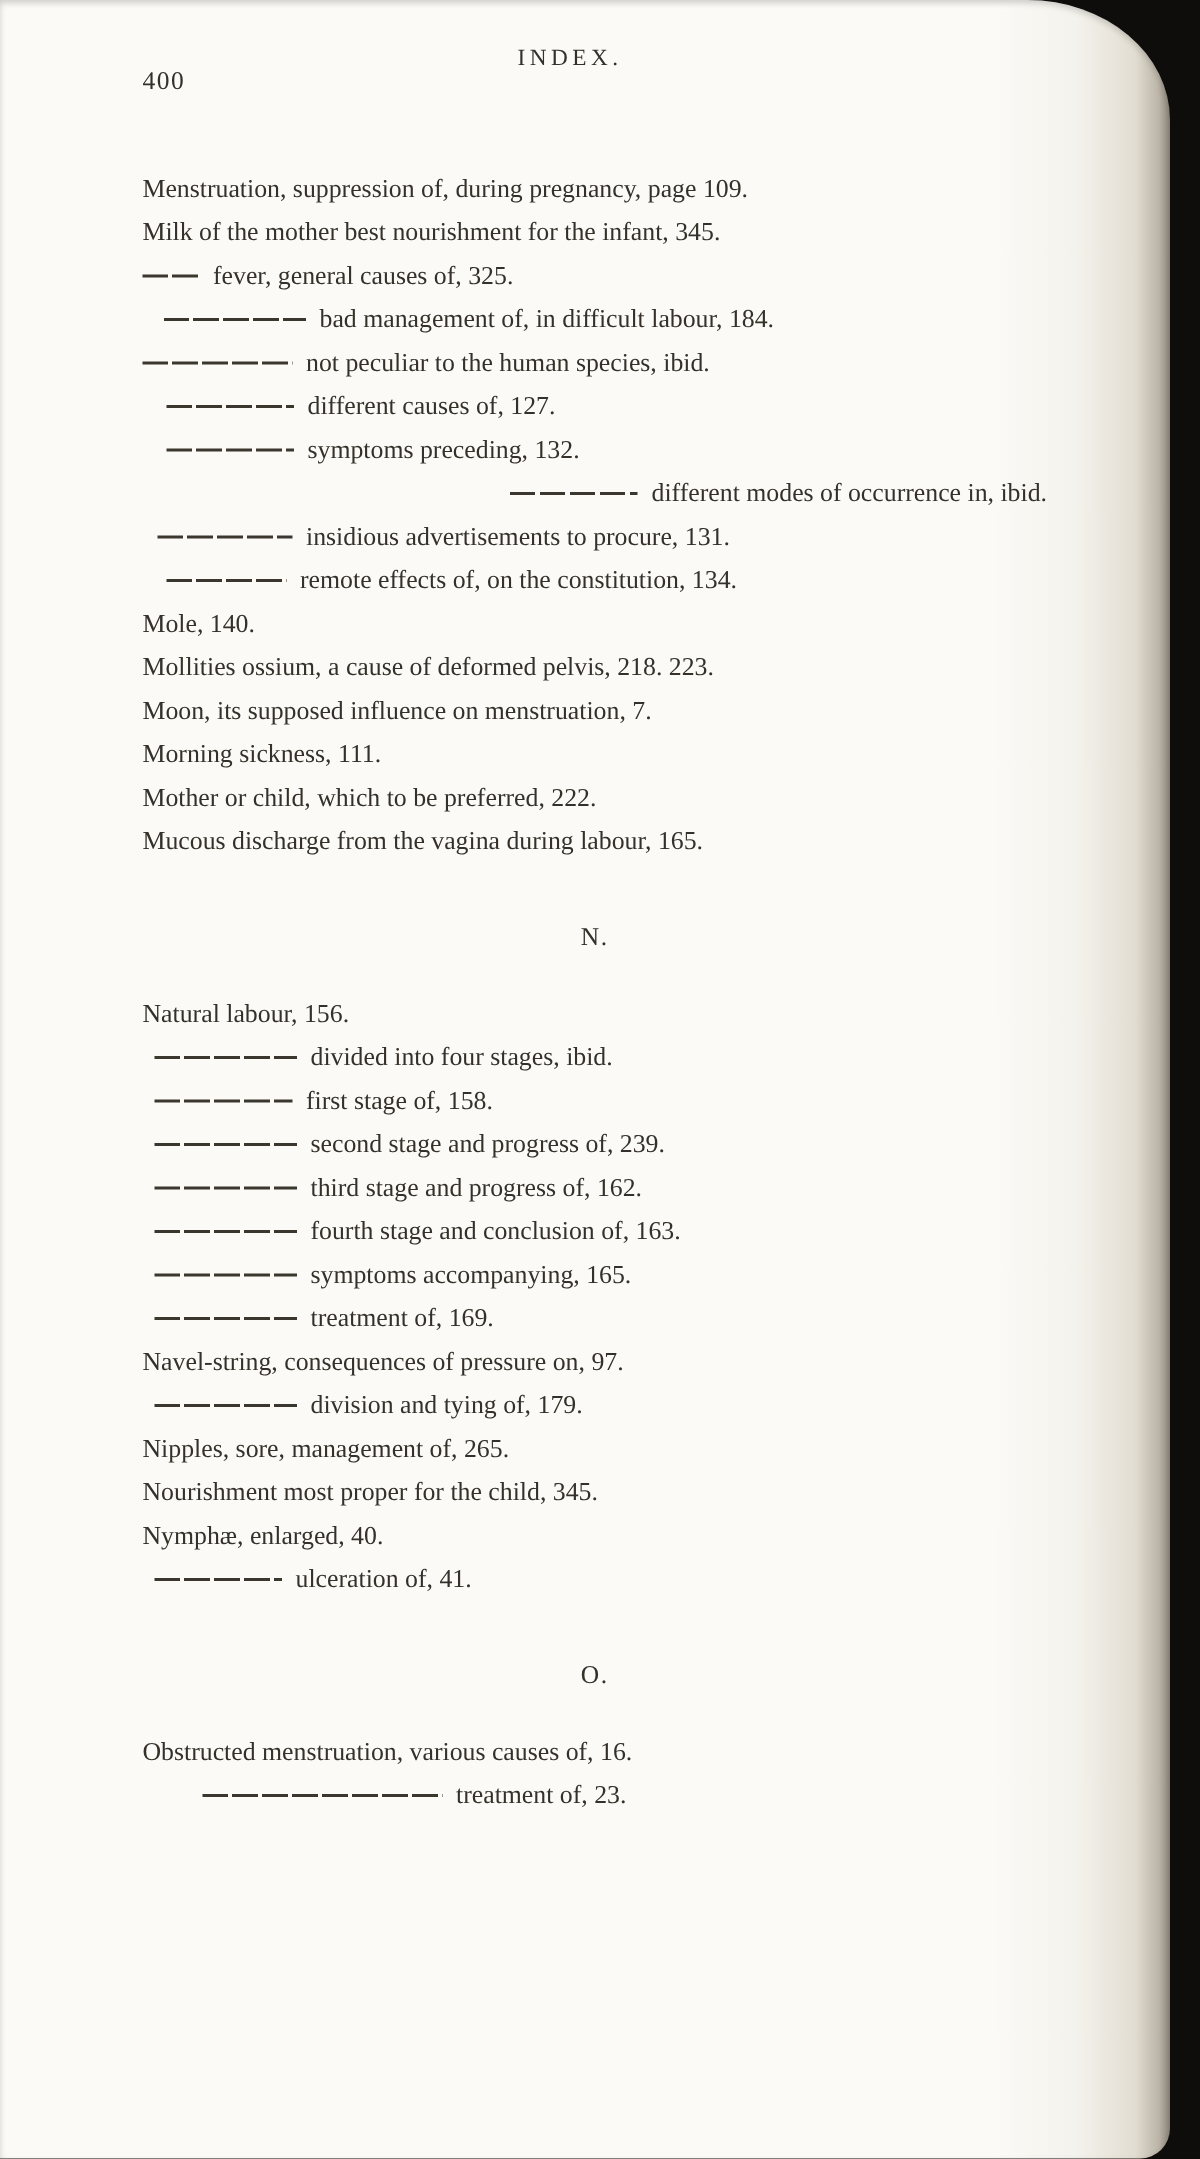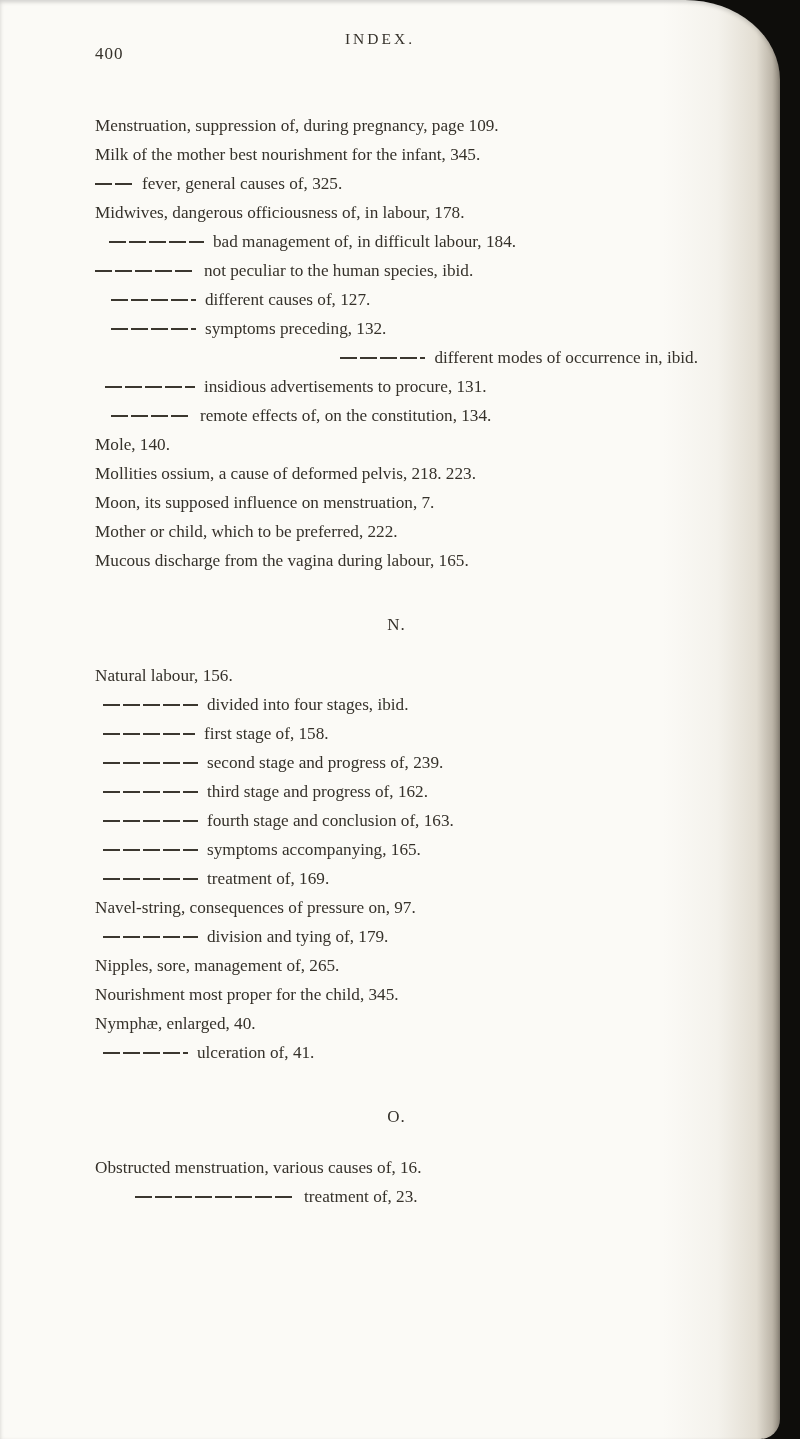--- a/index.html
+++ b/index.html
@@ -83,23 +83,20 @@
   <div class="index-body">
       <div class="line">
     <span>Menstruation, suppression of, during pregnancy, page 109.</span>
   </div>
       <div class="line">
     <span>Milk of the mother best nourishment for the infant, 345.</span>
   </div>
       <div class="line">
     <span class="dash" style="width: 38px;"></span><span>fever, general causes of, 325.</span>
   </div>
-      <div class="line">
-    <span>Midwives, dangerous officiousness of, in labour, 178.</span>
-  </div>
       <div class="line" style="padding-left: 14px;">
     <span class="dash" style="width: 95px;"></span><span>bad management of, in difficult labour, 184.</span>
   </div>
       <div class="line">
     <span class="dash" style="width: 100px;"></span><span>not peculiar to the human species, </span><span class="ibid">ibid.</span>
   </div>
       <div class="line" style="padding-left: 16px;">
     <span class="dash" style="width: 85px;"></span><span>different causes of, 127.</span>
   </div>
       <div class="line" style="padding-left: 16px;">
@@ -115,20 +112,23 @@
     <span class="dash" style="width: 80px;"></span><span>remote effects of, on the constitution, 134.</span>
   </div>
       <div class="line">
     <span>Mole, 140.</span>
   </div>
       <div class="line">
     <span>Mollities ossium, a cause of deformed pelvis, 218. 223.</span>
   </div>
       <div class="line">
     <span>Moon, its supposed influence on menstruation, 7.</span>
+  </div>
+      <div class="line">
+    <span>Morning sickness, 111.</span>
   </div>
       <div class="line">
     <span>Mother or child, which to be preferred, 222.</span>
   </div>
       <div class="line">
     <span>Mucous discharge from the vagina during labour, 165.</span>
   </div>
       <div class="section-heading">N.</div>
       <div class="line">
     <span>Natural labour, 156.</span>

